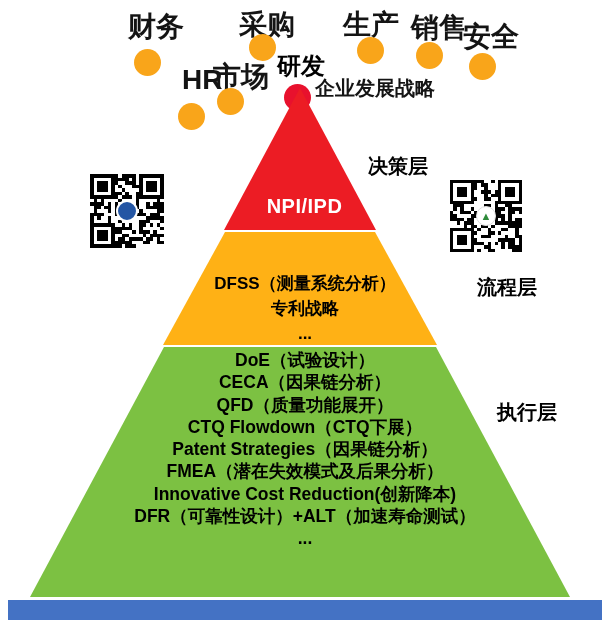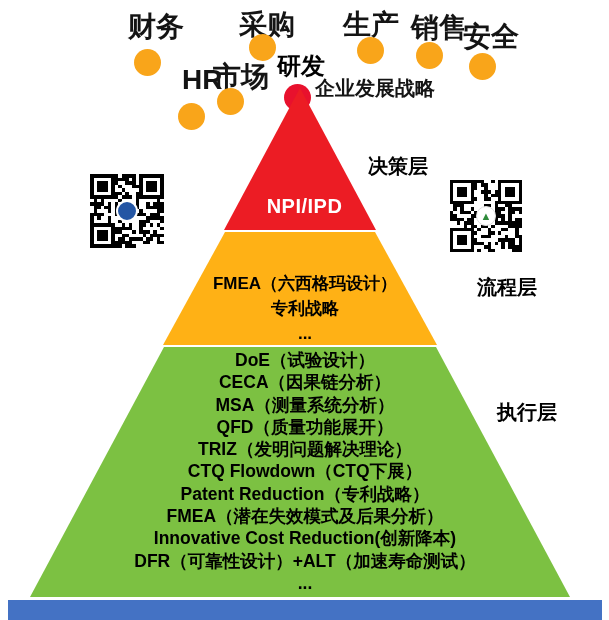--- a/index.html
+++ b/index.html
@@ -75,33 +75,31 @@
 
   <div class="pyramid">
     <div class="layer layer-decision" style="background: rgb(236, 28, 36);"></div>
     <div class="layer layer-process" style="background: rgb(255, 177, 21);"></div>
     <div class="layer layer-execution" style="background: rgb(124, 193, 66);"></div>
   </div>
 
   <div class="npi-label">NPI/IPD</div>
 
   <div class="process-text">
-    <div>FMEA（六西格玛设计）</div>
+    <div>DFSS（测量系统分析）</div>
     <div>专利战略</div>
     <div>...</div>
   </div>
 
   <div class="exec-text">
     <div>DoE（试验设计）</div>
     <div>CECA（因果链分析）</div>
-    <div>MSA（测量系统分析）</div>
     <div>QFD（质量功能展开）</div>
-    <div>TRIZ（发明问题解决理论）</div>
     <div>CTQ Flowdown（CTQ下展）</div>
-    <div>Patent Reduction（专利战略）</div>
+    <div>Patent Strategies（因果链分析）</div>
     <div>FMEA（潜在失效模式及后果分析）</div>
     <div>Innovative Cost Reduction(创新降本)</div>
     <div>DFR（可靠性设计）+ALT（加速寿命测试）</div>
     <div>...</div>
   </div>
 
   <span class="side-label side-decision">决策层</span>
   <span class="side-label side-process">流程层</span>
   <span class="side-label side-execution">执行层</span>
 

